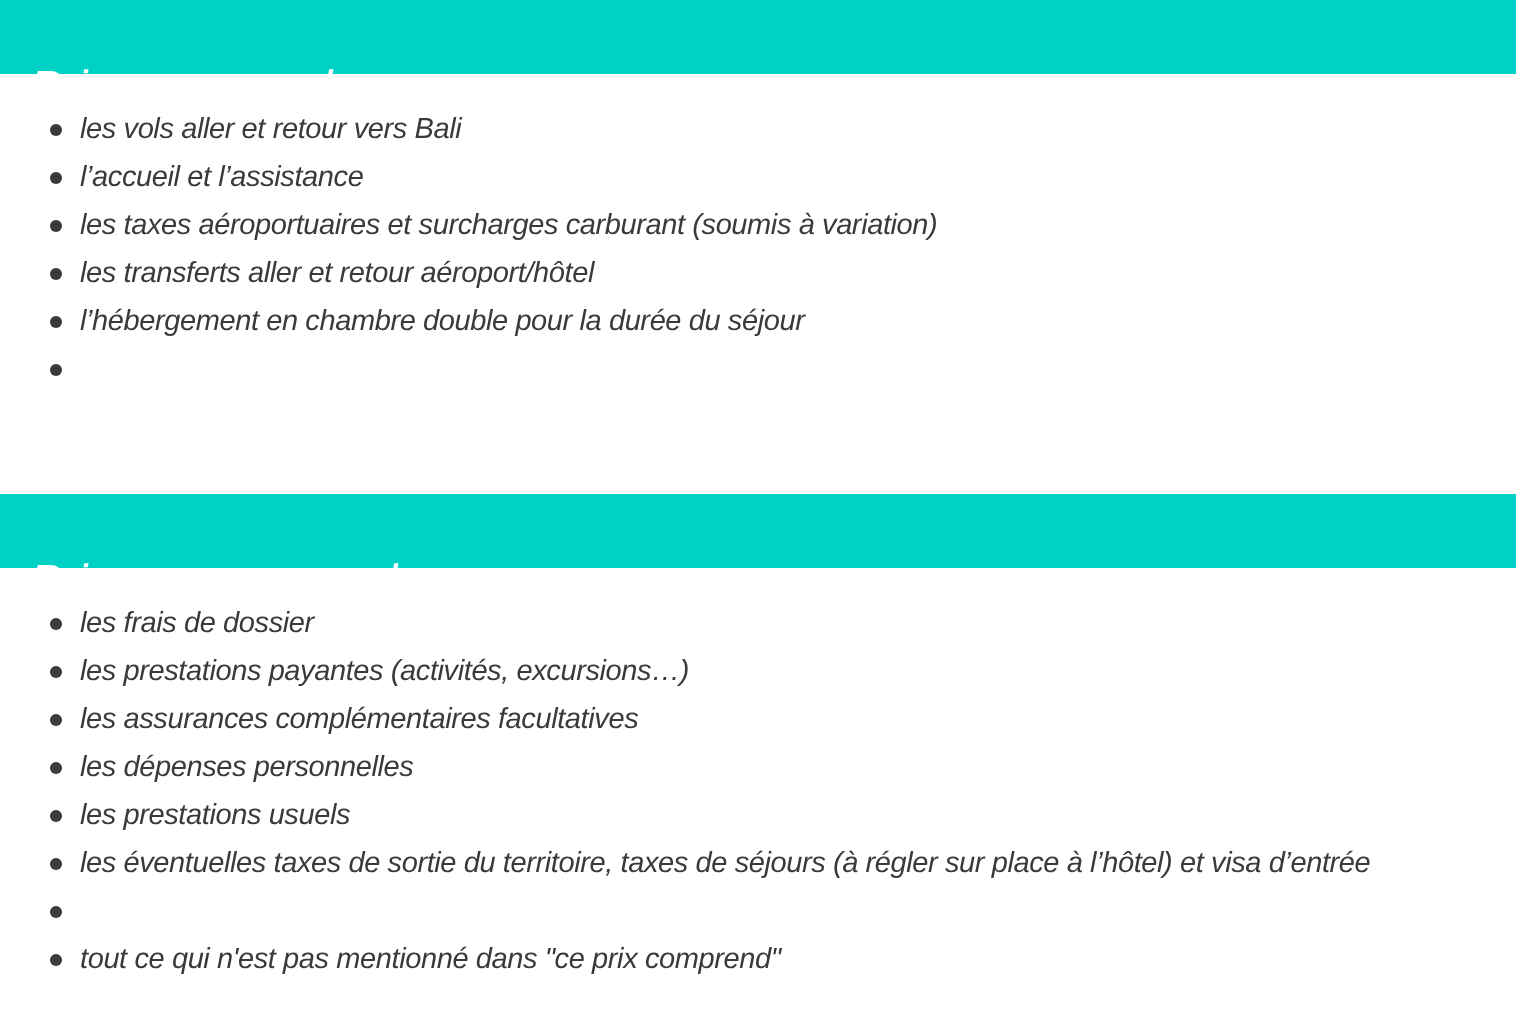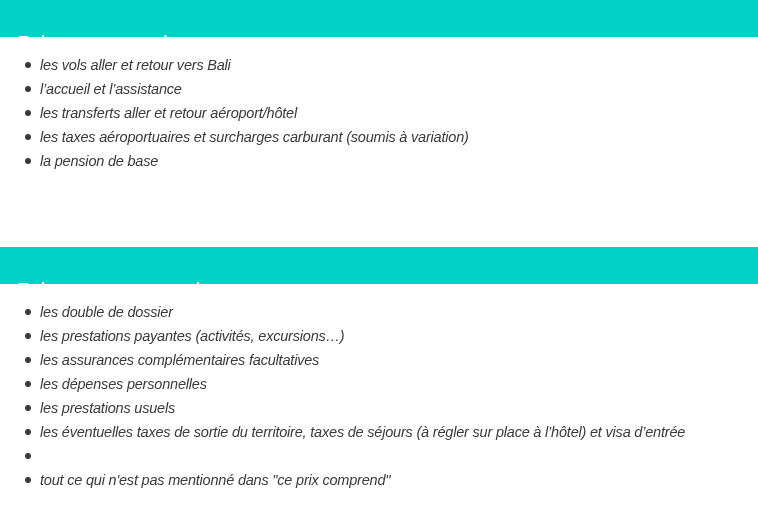--- a/index.html
+++ b/index.html
@@ -71,31 +71,32 @@
 </head>
 <body>
 
 <div class="section-header" id="header-included">
   <span class="title">Prix comprend</span>
 </div>
 
 <ul class="item-list" id="list-included">
   <li><span class="bullet"></span><span>les vols aller et retour vers Bali</span></li>
   <li><span class="bullet"></span><span>l’accueil et l’assistance</span></li>
+  <li><span class="bullet"></span><span>les taxes aéroportuaires et surcharges carburant (soumis à variation)</span></li>
   <li><span class="bullet"></span><span>les transferts aller et retour aéroport/hôtel</span></li>
-  <li><span class="bullet"></span><span>les taxes aéroportuaires et surcharges carburant (soumis à variation)</span></li>
-  <li><span class="bullet"></span><span>la pension de base</span></li>
+  <li><span class="bullet"></span><span>l’hébergement en chambre double pour la durée du séjour</span></li>
+  <li><span class="bullet"></span></li>
 </ul>
 
 <div class="section-header" id="header-excluded">
   <span class="title">Prix ne comprend pas</span>
 </div>
 
 <ul class="item-list" id="list-excluded">
-  <li><span class="bullet"></span><span>les double de dossier</span></li>
+  <li><span class="bullet"></span><span>les frais de dossier</span></li>
   <li><span class="bullet"></span><span>les prestations payantes (activités, excursions…)</span></li>
   <li><span class="bullet"></span><span>les assurances complémentaires facultatives</span></li>
   <li><span class="bullet"></span><span>les dépenses personnelles</span></li>
   <li><span class="bullet"></span><span>les prestations usuels</span></li>
   <li><span class="bullet"></span><span>les éventuelles taxes de sortie du territoire, taxes de séjours (à régler sur place à l’hôtel) et visa d’entrée</span></li>
   <li><span class="bullet"></span></li>
   <li><span class="bullet"></span><span>tout ce qui n'est pas mentionné dans "ce prix comprend"</span></li>
 </ul>
 
 </body></html>

